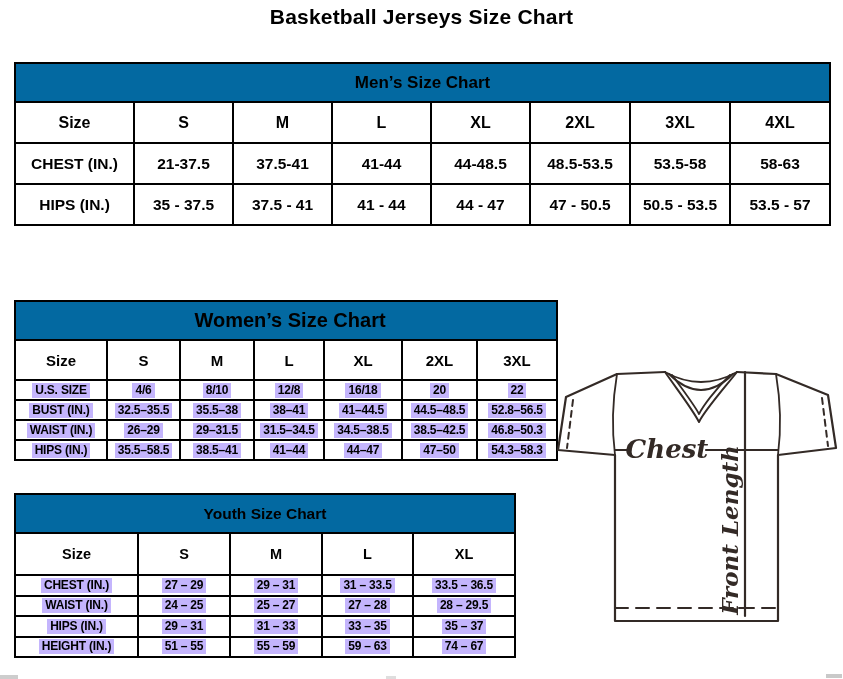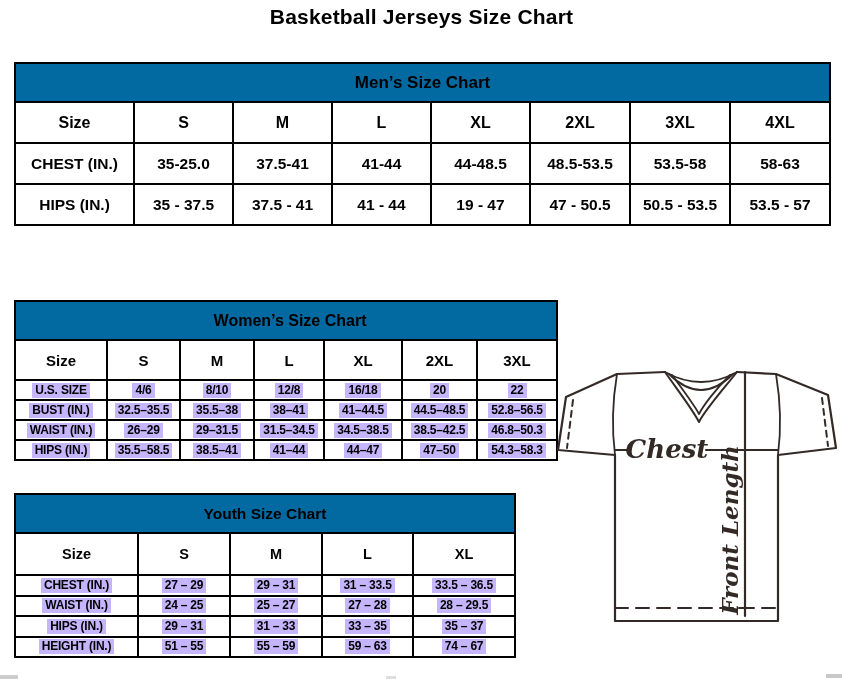--- a/index.html
+++ b/index.html
@@ -14,21 +14,21 @@
   table{border-collapse:collapse;table-layout:fixed;position:absolute;background:#fff;}
   td,th{border:2px solid #000;text-align:center;vertical-align:middle;padding:0;overflow:hidden;}
   .band{background:#0369a1;font-weight:bold;}
   
   .t-men{left:14px;top:62px;width:815px;}
   .t-men .band td{font-size:17px;height:37px;}
   .t-men .hdr th{font-size:16px;height:39px;}
   .t-men .row td{font-size:15.5px;font-weight:bold;height:39px;}
   
   .t-women{left:14px;top:300px;width:542px;}
-  .t-women .band td{font-size:16px;height:37px;padding-left:8px;}
+  .t-women .band td{font-size:20px;height:37px;padding-left:8px;}
   .t-women .hdr th{font-size:15px;height:38px;}
   .t-women .row td{font-size:12px;font-weight:bold;height:18px;letter-spacing:-.2px;}
   
   .t-youth{left:14px;top:493px;width:500px;}
   .t-youth .band td{font-size:15.5px;height:37px;}
   .t-youth .hdr th{font-size:14.5px;height:40px;}
   .t-youth .row td{font-size:12px;font-weight:bold;height:18.5px;letter-spacing:-.2px;}
   .hl{background:#c4b5fd;padding:0 3px;display:inline-block;line-height:1.25;}
   
   .jersey{position:absolute;left:556px;top:358px;width:284px;height:266px;}
@@ -67,34 +67,34 @@
     <th>S</th>
     <th>M</th>
     <th>L</th>
     <th>XL</th>
     <th>2XL</th>
     <th>3XL</th>
     <th>4XL</th>
   </tr>
   <tr class="row">
     <td>CHEST (IN.)</td>
-    <td>35-25.0</td>
+    <td>21-37.5</td>
     <td>37.5-41</td>
     <td>41-44</td>
     <td>44-48.5</td>
     <td>48.5-53.5</td>
     <td>53.5-58</td>
     <td>58-63</td>
   </tr>
   <tr class="row">
     <td>HIPS (IN.)</td>
     <td>35 - 37.5</td>
     <td>37.5 - 41</td>
     <td>41 - 44</td>
-    <td>19 - 47</td>
+    <td>44 - 47</td>
     <td>47 - 50.5</td>
     <td>50.5 - 53.5</td>
     <td>53.5 - 57</td>
   </tr>
 </tbody>
   </table>
 
 <table class="t-women">
   <colgroup>
       <col style="width:92px">

